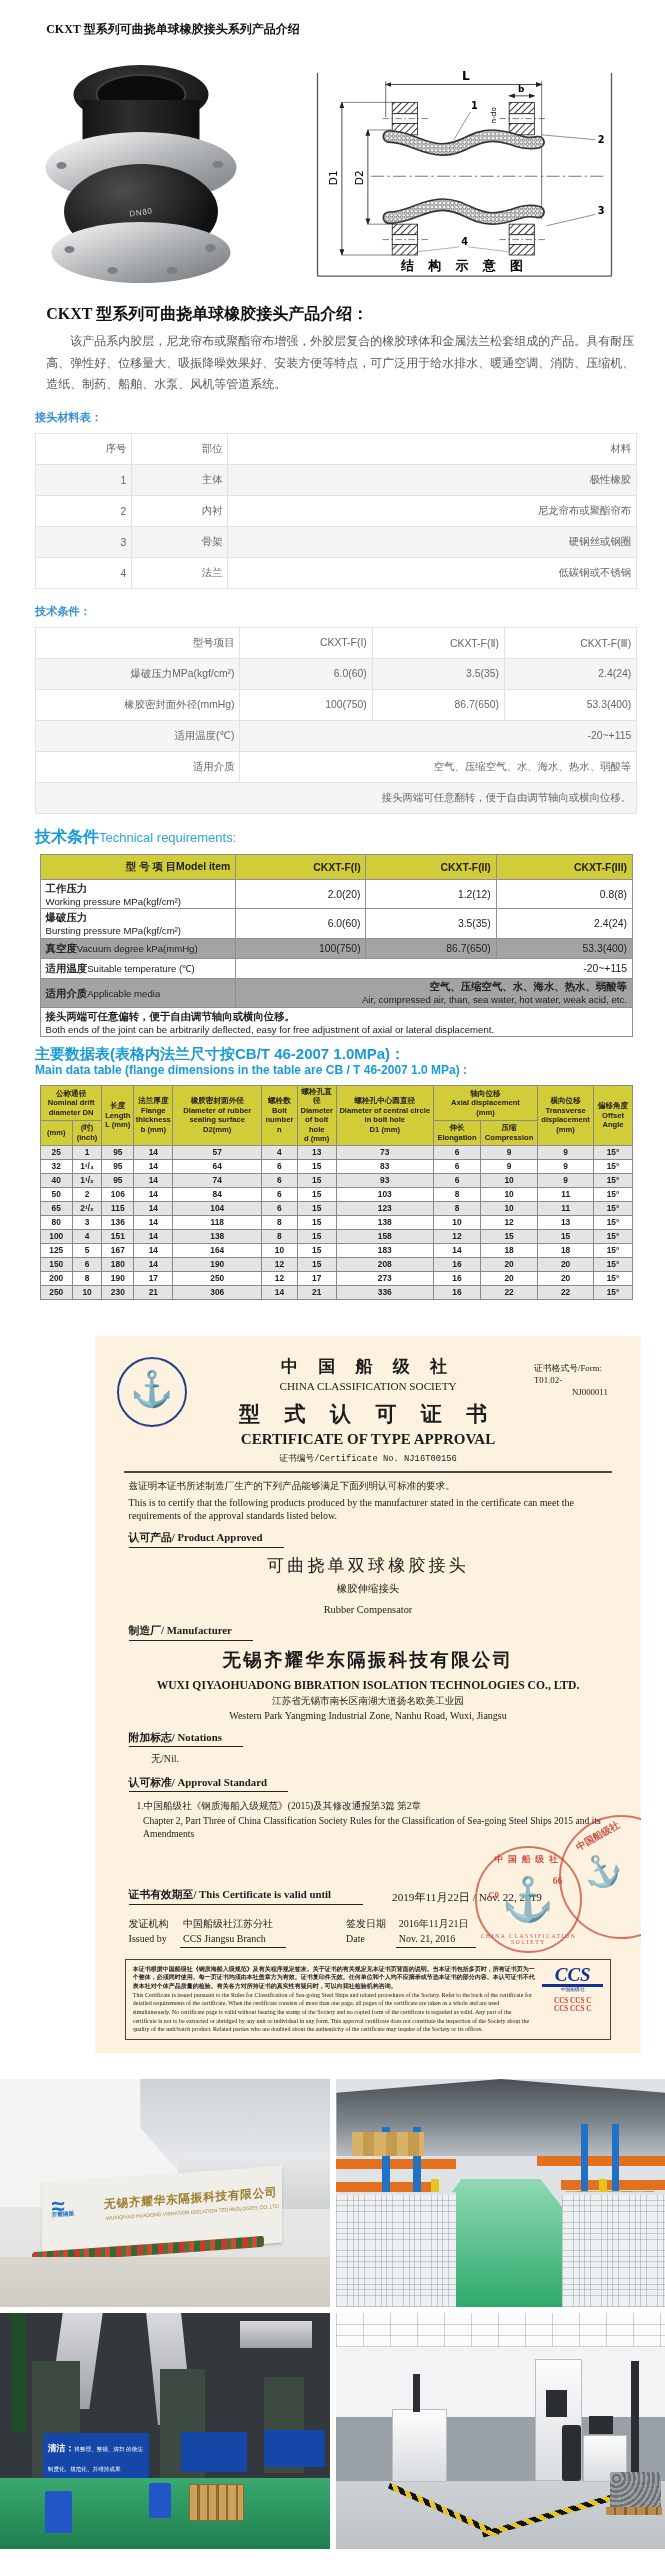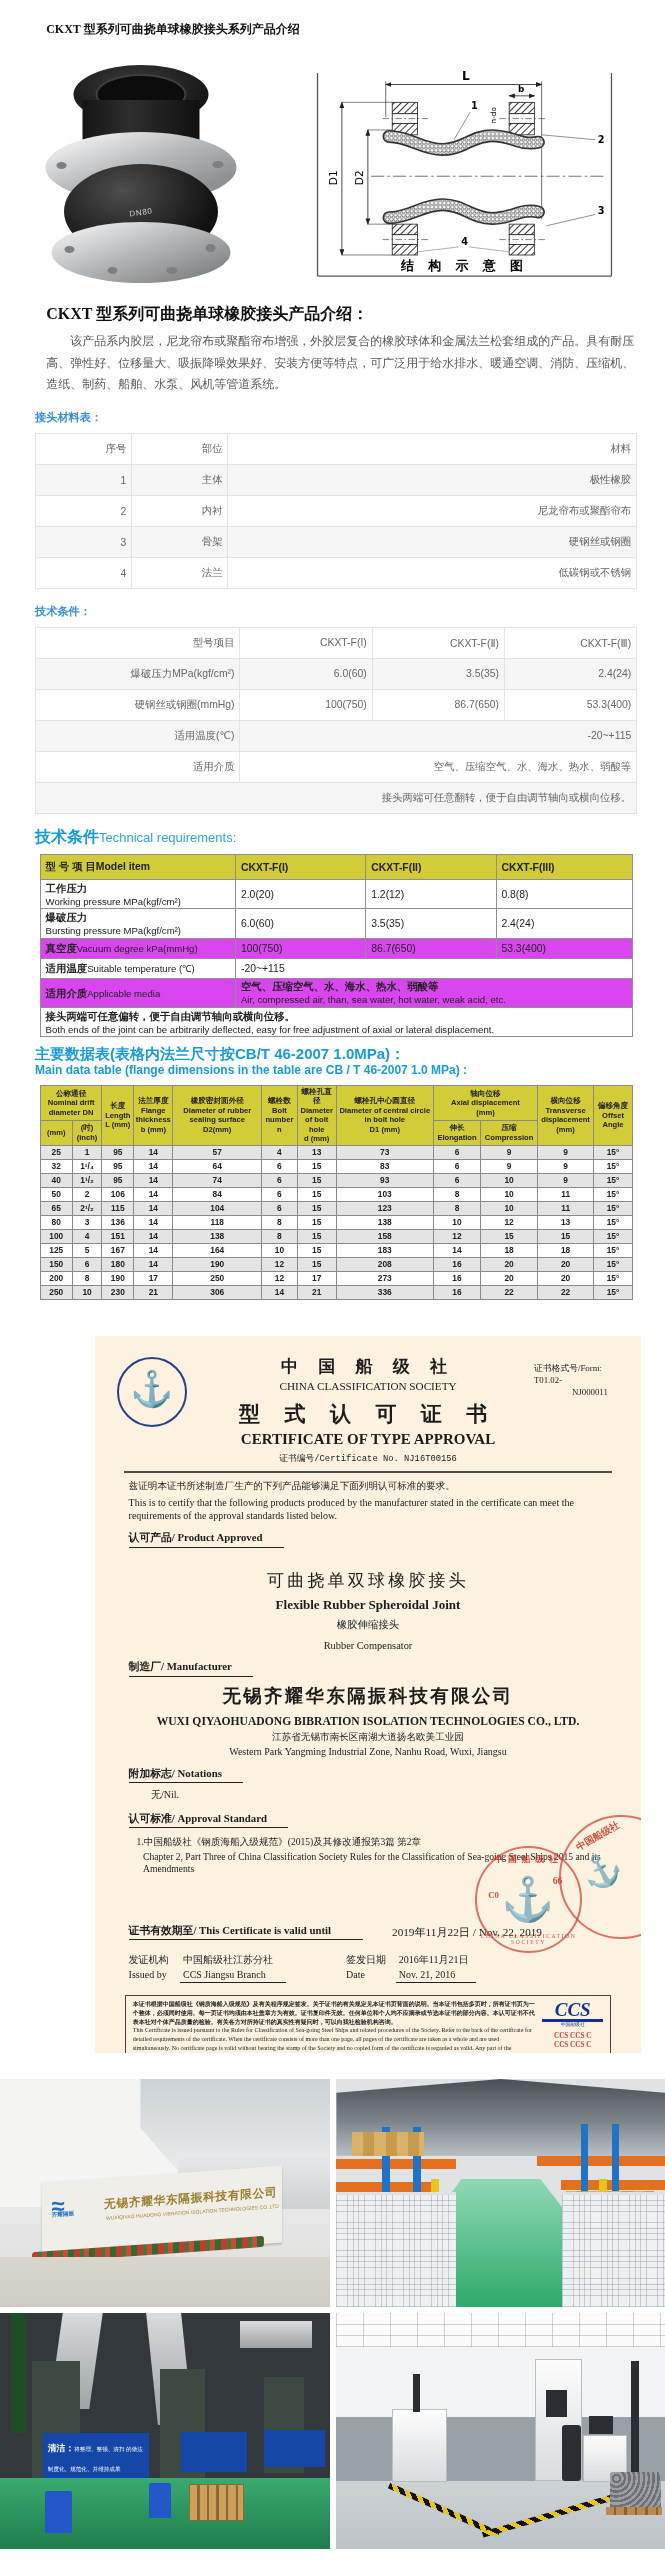--- a/index.html
+++ b/index.html
@@ -39,29 +39,29 @@
   .wtable tr:nth-child(even) td{background:#f5f5f5;}
   
   .bighead{margin-top:13px;}
   .bighead .zh{color:#189bd7;font-size:16px;font-weight:bold;text-align:right;}
   .bighead .en{color:#2aa6dd;font-size:13px;}
   .mainhead{margin-top:6.4px;line-height:1.3;}
   .mainhead .zh{color:#189bd7;font-size:15px;font-weight:bold;display:block;}
   .mainhead .en{color:#189bd7;font-size:12px;font-weight:bold;display:block;}
   
   .treq{width:593px;border-collapse:collapse;margin:6.4px 0 0 4.8px;color:#222;}
-  .treq td,.treq th{border:0.8px solid #8f8f8f;padding:1.6px 4.8px;text-align:left;}
+  .treq td,.treq th{border:0.8px solid #8f8f8f;padding:1.6px 4.8px;text-align:right;}
   .treq th{background:#d2cc39;font-size:10.4px;height:21px;}
   .treq .lab{text-align:left;}
   .treq .zh{font-weight:bold;font-size:10.4px;display:block;}
   .treq .zh.inline{display:inline;}
   .treq .en{font-size:9.6px;display:block;font-family:"Liberation Sans",sans-serif;}
   .treq .en.inline{display:inline;font-weight:normal;}
   .treq .val{font-size:10.4px;}
-  .treq tr.shade td{background:#d946ef;}
+  .treq tr.shade td{background:#a3a3a3;}
   .treq .noterow td{text-align:left;font-size:9.6px;}
   .treq .noterow .zh{font-size:10.4px;}
   
   .mtable{width:593px;border-collapse:collapse;margin:6.4px 0 0 4.8px;color:#222;table-layout:fixed;}
   .mtable th{background:#d2cc39;border:0.8px solid #8a8a8a;font-size:7.6px;line-height:1.25;
              padding:0.8px 0.8px;font-weight:bold;}
   .mtable td{border:0.8px solid #8a8a8a;text-align:center;font-size:8.4px;font-weight:bold;height:13px;padding:0;}
   .mtable tbody tr:nth-child(odd) td{background:#e4e4e4;}
   
   .certificate{position:absolute;left:95px;top:1336px;width:546px;height:717px;background:#fcf2df;
@@ -76,21 +76,21 @@
   .cert-title-zh{font-size:21px;font-weight:bold;letter-spacing:9.6px;margin-top:8px;}
   .cert-title-en{font-size:15px;font-weight:bold;margin-top:3.2px;}
   .cert-no{font-family:"Liberation Mono","DejaVu Sans Mono",monospace;font-size:8.8px;margin-top:5px;}
   .cert-form{position:absolute;right:19px;top:27px;font-size:8.8px;text-align:left;width:88px;line-height:1.35;}
   .cert-hr{border:none;border-top:2.4px solid #4a4a4a;margin:6.4px 4.8px 0 4.8px;}
   .cert-p-zh{font-size:9.6px;margin:6.4px 9.6px 0 9.6px;}
   .cert-p-en{font-size:10px;margin:3.2px 9.6px 0 9.6px;line-height:1.3;}
   .slabel{display:inline-block;font-weight:bold;font-size:10.8px;border-bottom:0.8px solid #222;
           margin:9.6px 0 0 9.6px;padding:0 21px 1.6px 0;}
   .cline{text-align:center;}
-  .prod-zh{font-size:17px;margin-top:21px;letter-spacing:3.2px;}
+  .prod-zh{font-size:17px;margin-top:6px;letter-spacing:3.2px;}
   .prod-en{font-size:13px;font-weight:bold;margin-top:4.8px;}
   .prod2-zh{font-size:10.4px;margin-top:4.8px;}
   .prod2-en{font-size:10.4px;margin-top:8px;}
   .mfr-zh{font-size:18.4px;font-weight:bold;margin-top:6.4px;letter-spacing:2.4px;}
   .mfr-en{font-size:11.6px;font-weight:bold;margin-top:6.4px;}
   .addr-zh{font-size:9.6px;margin-top:3.2px;}
   .addr-en{font-size:10px;margin-top:2.4px;}
   .nil{font-size:10px;margin:4.8px 0 0 32px;}
   .std-zh{font-size:9.6px;margin:8px 9.6px 0 17.6px;}
   .std-en{font-size:9.6px;margin:1.6px 9.6px 0 24px;line-height:1.3;}
@@ -335,21 +335,21 @@
       <td style="width:22%">CKXT-F(Ⅱ)</td>
       <td>CKXT-F(Ⅲ)</td>
     </tr>
     <tr>
       <td>爆破压力MPa(kgf/cm²)</td>
       <td>6.0(60)</td>
       <td>3.5(35)</td>
       <td>2.4(24)</td>
     </tr>
     <tr>
-      <td>硬钢丝或钢圈(mmHg)</td>
+      <td>橡胶密封面外径(mmHg)</td>
       <td>100(750)</td>
       <td>86.7(650)</td>
       <td>53.3(400)</td>
     </tr>
     <tr>
       <td>适用温度(℃)</td>
       <td colspan="3">-20~+115</td>
     </tr>
     <tr>
       <td>适用介质</td>
@@ -628,21 +628,20 @@
       <div class="cert-title-zh">型 式 认 可 证 书</div>
       <div class="cert-title-en">CERTIFICATE OF TYPE APPROVAL</div>
       <div class="cert-no">证书编号/Certificate No. NJ16T00156</div>
     </div>
     <hr class="cert-hr">
     <div class="cert-p-zh">兹证明本证书所述制造厂生产的下列产品能够满足下面列明认可标准的要求。</div>
     <div class="cert-p-en">This is to certify  that the following products produced by the manufacturer stated in the certificate can meet the requirements of the approval standards listed below.</div>
 
     <div><span class="slabel">认可产品/ Product Approved</span></div>
     <div class="cline prod-zh">可曲挠单双球橡胶接头</div>
-    <div class="cline prod-en">Flexible Rubber Spheroidal Joint</div>
     <div class="cline prod2-zh">橡胶伸缩接头</div>
     <div class="cline prod2-en">Rubber Compensator</div>
 
     <div><span class="slabel">制造厂/ Manufacturer</span></div>
     <div class="cline mfr-zh">无锡齐耀华东隔振科技有限公司</div>
     <div class="cline mfr-en">WUXI QIYAOHUADONG BIBRATION ISOLATION TECHNOLOGIES CO., LTD.</div>
     <div class="cline addr-zh">江苏省无锡市南长区南湖大道扬名欧美工业园</div>
     <div class="cline addr-en">Western Park Yangming Industrial Zone, Nanhu Road, Wuxi, Jiangsu</div>
 
     <div><span class="slabel">附加标志/ Notations</span></div>

